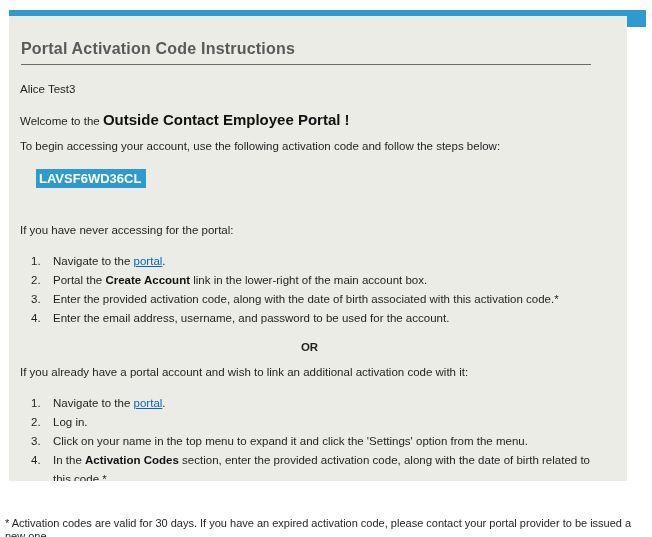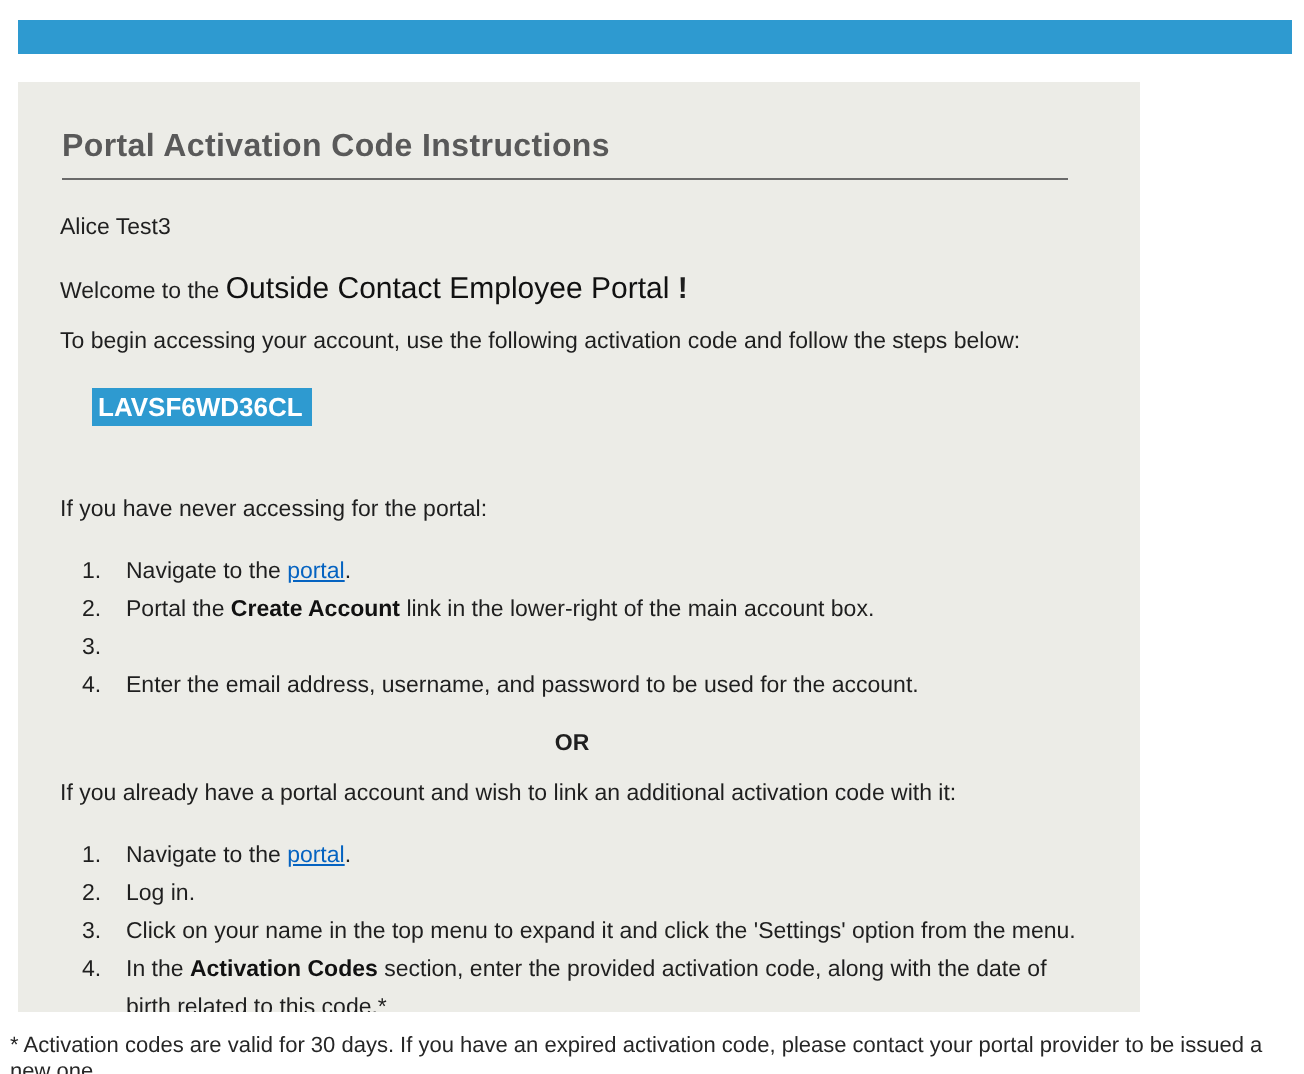--- a/index.html
+++ b/index.html
@@ -20,27 +20,27 @@
     position: absolute;
     left: 9px;
     top: 10px;
     width: 637px;
     height: 17px;
     background: #2e9ad0;
   }
   .content-box {
     position: absolute;
     left: 9px;
-    top: 41px;
-    width: 561px;
+    top: 16px;
+    width: 618px;
     height: 465px;
     background: #ececе7;
     background-color: #ecece7;
     box-sizing: border-box;
-    padding: 24px 28px 0 21px;
+    padding: 24px 28px 0 11px;
     overflow: hidden;
   }
   .doc-title {
     font-size: 16px;
     font-weight: bold;
     color: #595959;
     margin: 0 0 6px 1px;
     letter-spacing: 0.2px;
   }
   .title-rule {
@@ -52,21 +52,21 @@
     font-size: 11.5px;
     line-height: 14px;
     margin: 0 0 15px 0;
   }
   .welcome-line {
     font-size: 11.5px;
     margin: 0 0 11px 0;
   }
   .portal-name {
     font-size: 15px;
-    font-weight: normal;
+    font-weight: bold;
     color: #111111;
   }
   .portal-bang {
     font-size: 15px;
     font-weight: bold;
   }
   .activation-code {
     display: inline-block;
     background: #2e9ad0;
     color: #ffffff;
@@ -145,20 +145,21 @@
       <div class="step">
         <span class="step-number">1.</span>
         <span class="step-text"><span>Navigate to the </span><a class="link">portal</a><span>.</span></span>
       </div>
       <div class="step">
         <span class="step-number">2.</span>
         <span class="step-text"><span>Portal the </span><b>Create Account</b><span> link in the lower-right of the main account box.</span></span>
       </div>
       <div class="step">
         <span class="step-number">3.</span>
+        <span class="step-text">Enter the provided activation code, along with the date of birth associated with this activation code.*</span>
       </div>
       <div class="step">
         <span class="step-number">4.</span>
         <span class="step-text">Enter the email address, username, and password to be used for the account.</span>
       </div>
     </div>
 
     <p class="or-separator">OR</p>
 
     <p class="section-heading">If you already have a portal account and wish to link an additional activation code with it:</p>

